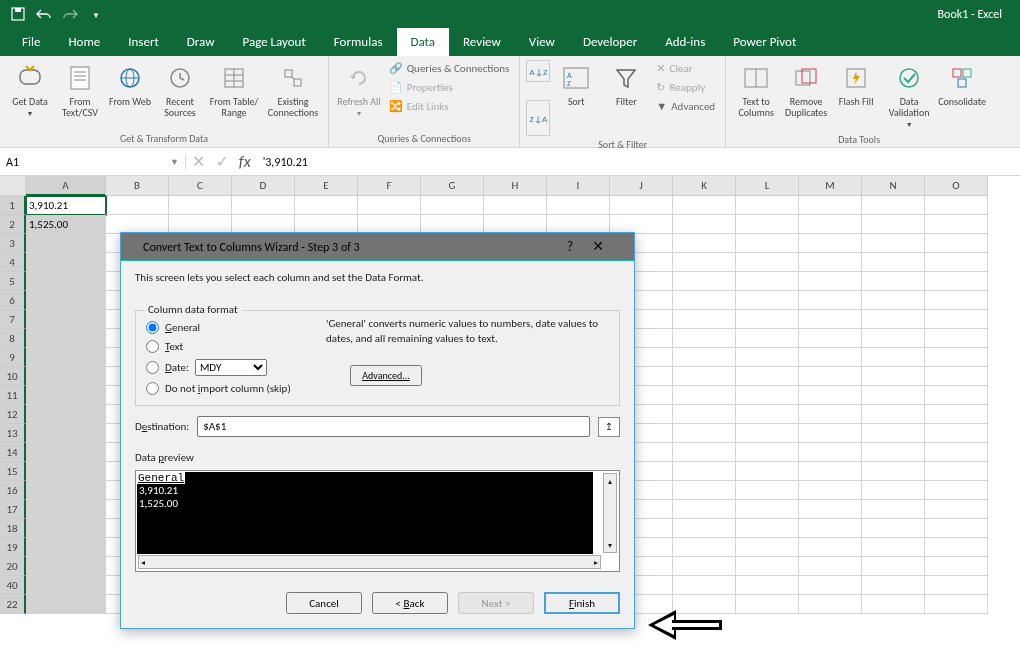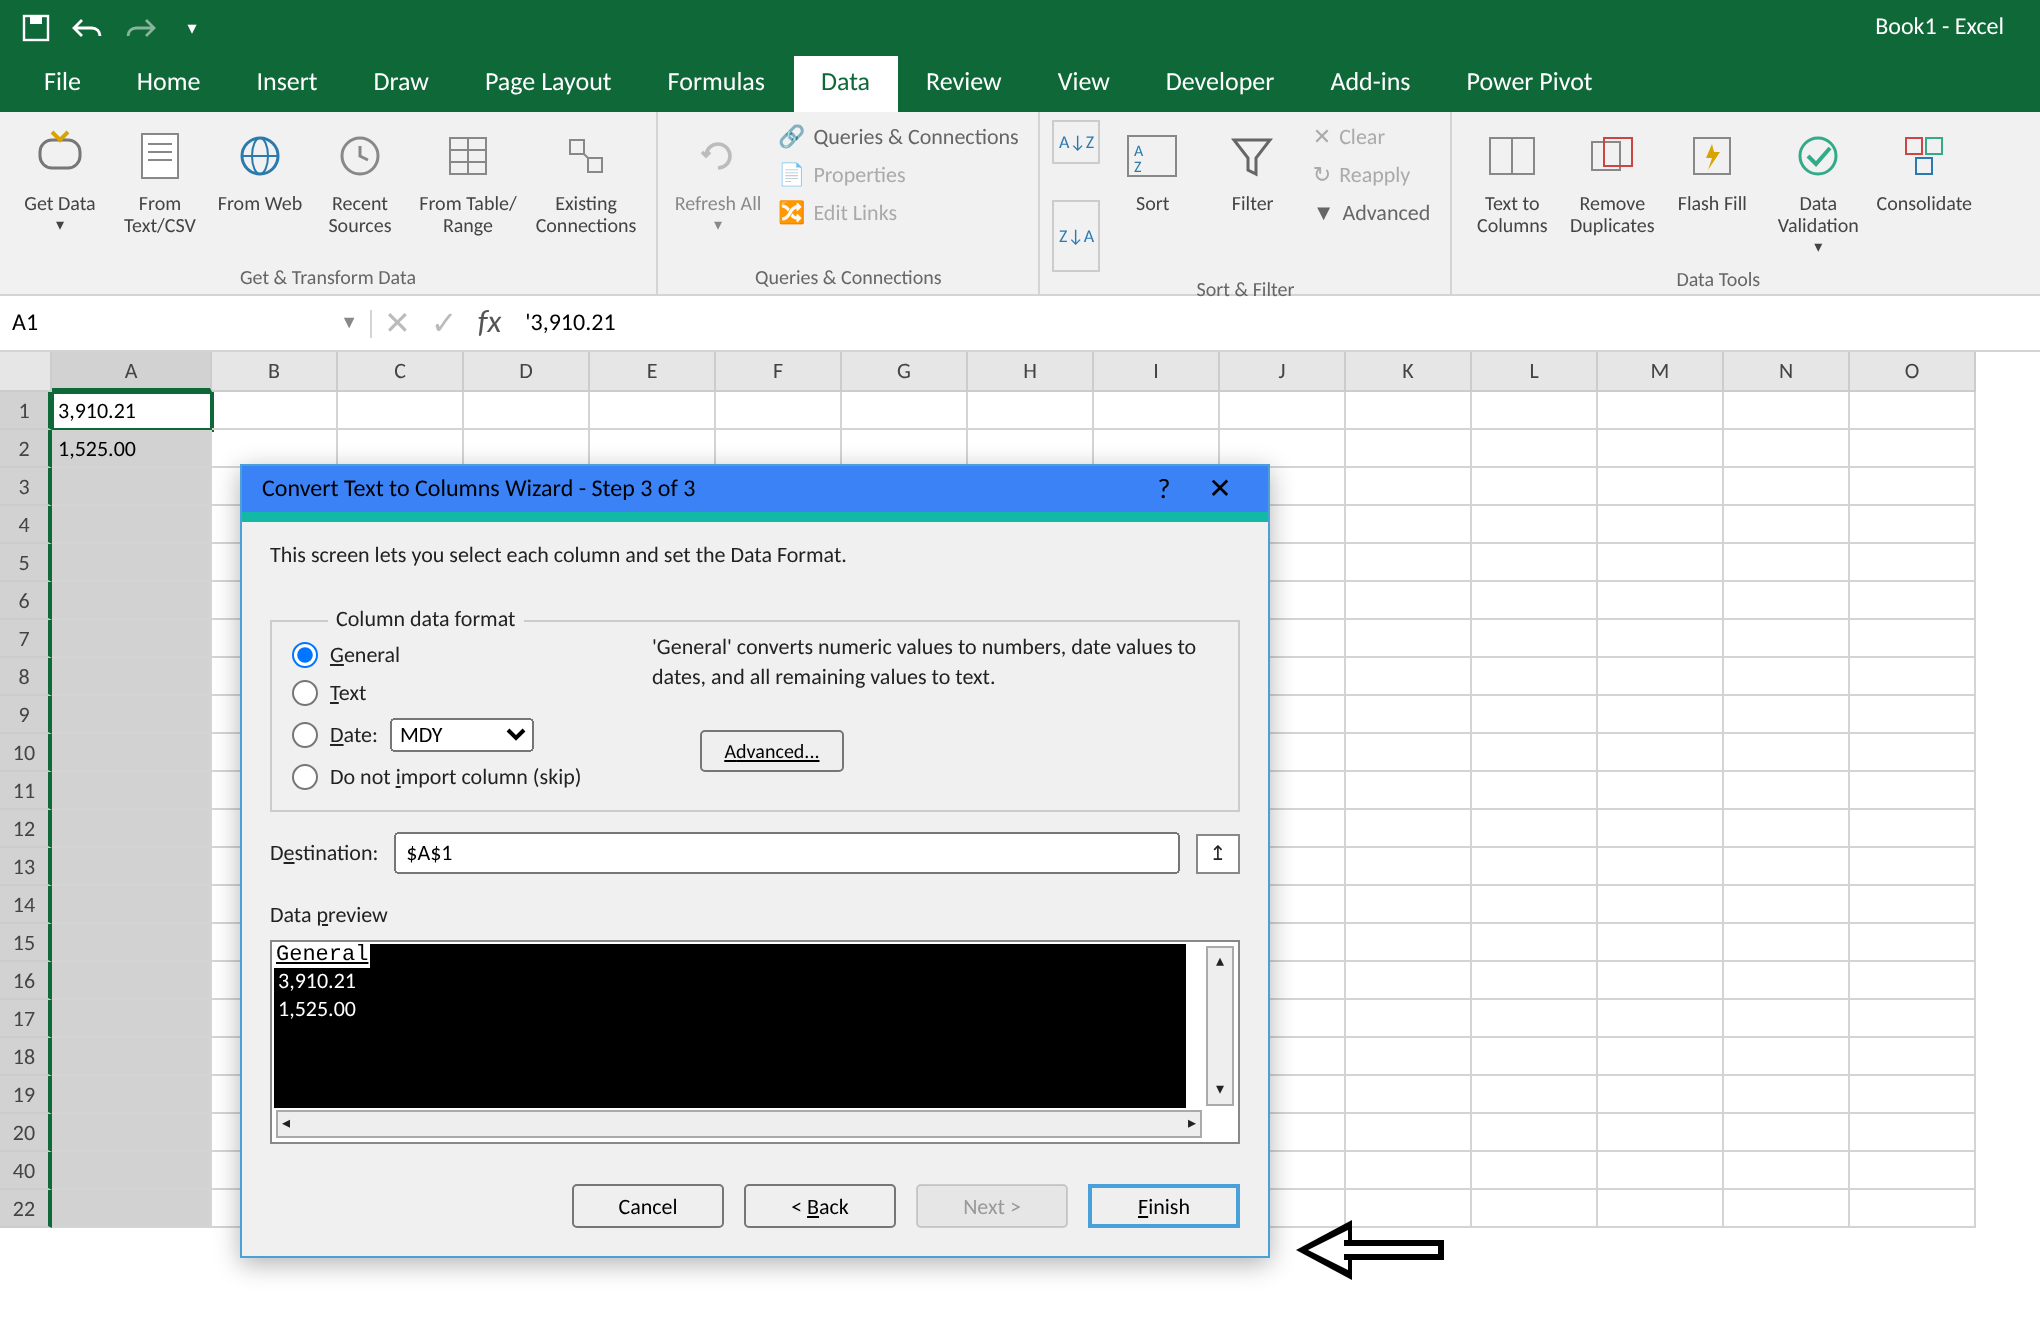--- a/index.html
+++ b/index.html
@@ -47,27 +47,27 @@
 .colh.sel { background: #d2d2d2; border-bottom: 2px solid #0e6837; }
 .rows { }
 .row { display: flex; height: 19px; }
 .cell { width: 63px; border-right: 1px solid #d4d4d4; border-bottom: 1px solid #d4d4d4; font-size: 11px; padding: 0 3px; line-height: 19px; }
 .cell.first { width: 80px; }
 .cell.sel { background: #d2d2d2; }
 .cell.active { outline: 2px solid #0e6837; outline-offset: -1px; background: #fff; }
 
 
 .dialog { position: absolute; left: 120px; top: 232px; width: 515px; background: #f0f0f0; border: 1px solid #4aa0d8; box-shadow: 0 3px 12px rgba(0,0,0,0.3); display: flex; flex-direction: column; }
-.dlg-title { height: 28px; display: flex; align-items: center; padding: 0 10px; font-size: 12px; border-bottom: 5px solid #14b8a6; background: #3b82f6; }
+.dlg-title { height: 28px; display: flex; align-items: center; padding: 0 22px; font-size: 12px; border-bottom: 1px solid #14b8a6; background: #737373; }
 .dlg-title span { flex: 1; }
 .dlg-title .tbtn { width: 28px; text-align: center; font-size: 14px; }
 .dlg-body { padding: 10px 14px; font-size: 11px; color: #222; }
 .dlg-intro { margin-bottom: 26px; }
 .fieldset { border: 1px solid #ccc; padding: 6px 10px 10px; margin-bottom: 10px; position: relative; }
-.fieldset .legend { position: absolute; top: -8px; left: 8px; background: #f0f0f0; padding: 0 4px; font-size: 11px; margin-left: 20px; }
+.fieldset .legend { position: absolute; top: -8px; left: 8px; background: #f0f0f0; padding: 0 4px; font-size: 11px; }
 .radiogrp { display: flex; flex-direction: column; gap: 6px; margin-top: 4px; width: 170px; float: left; }
 .radio { display: flex; align-items: center; gap: 6px; font-size: 11px; }
 .radio input { margin: 0; }
 .date-row { display: flex; align-items: center; gap: 6px; }
 .date-row select { width: 72px; font-size: 11px; }
 .helptext { margin-left: 180px; font-size: 11px; line-height: 1.35; }
 .adv-btn { margin-top: 12px; font-size: 10px; padding: 2px 10px; text-decoration: underline; }
 .clearfix::after { content: ""; display: block; clear: both; }
 .dest-row { display: flex; align-items: center; gap: 8px; margin: 8px 0 14px; }
 .dest-row label { font-size: 11px; }

